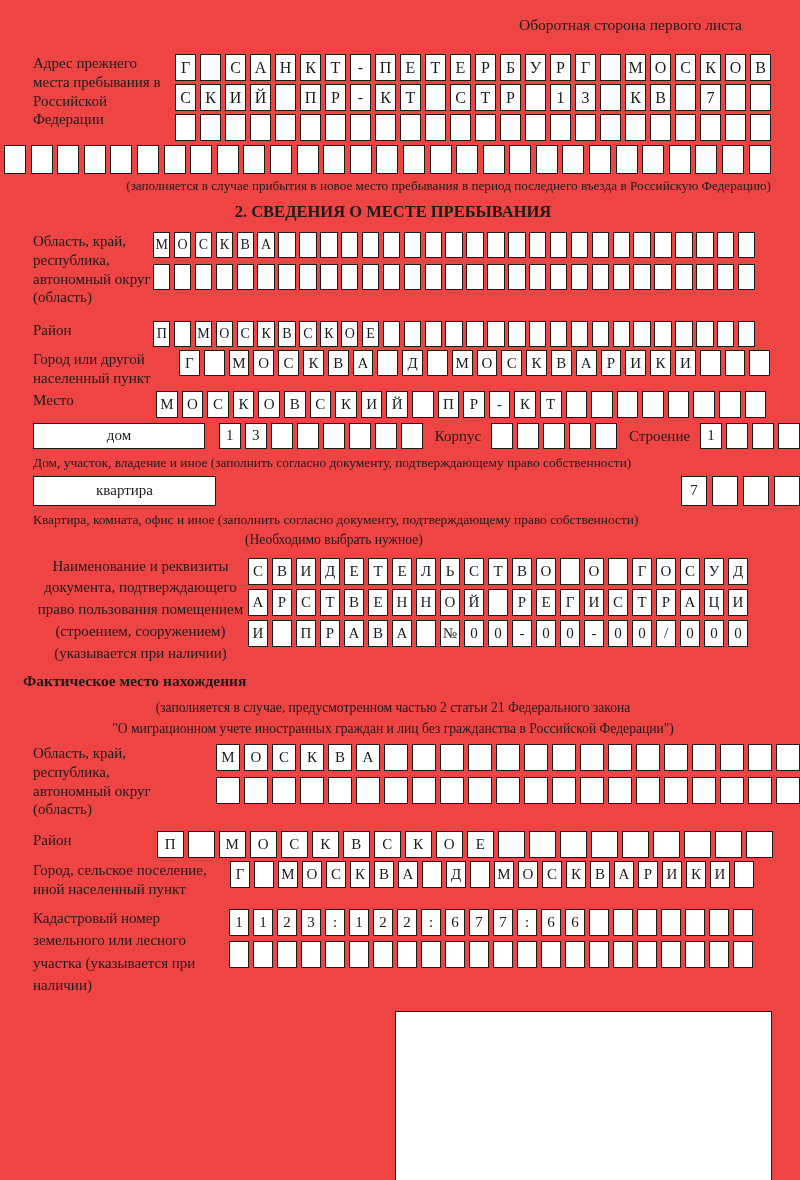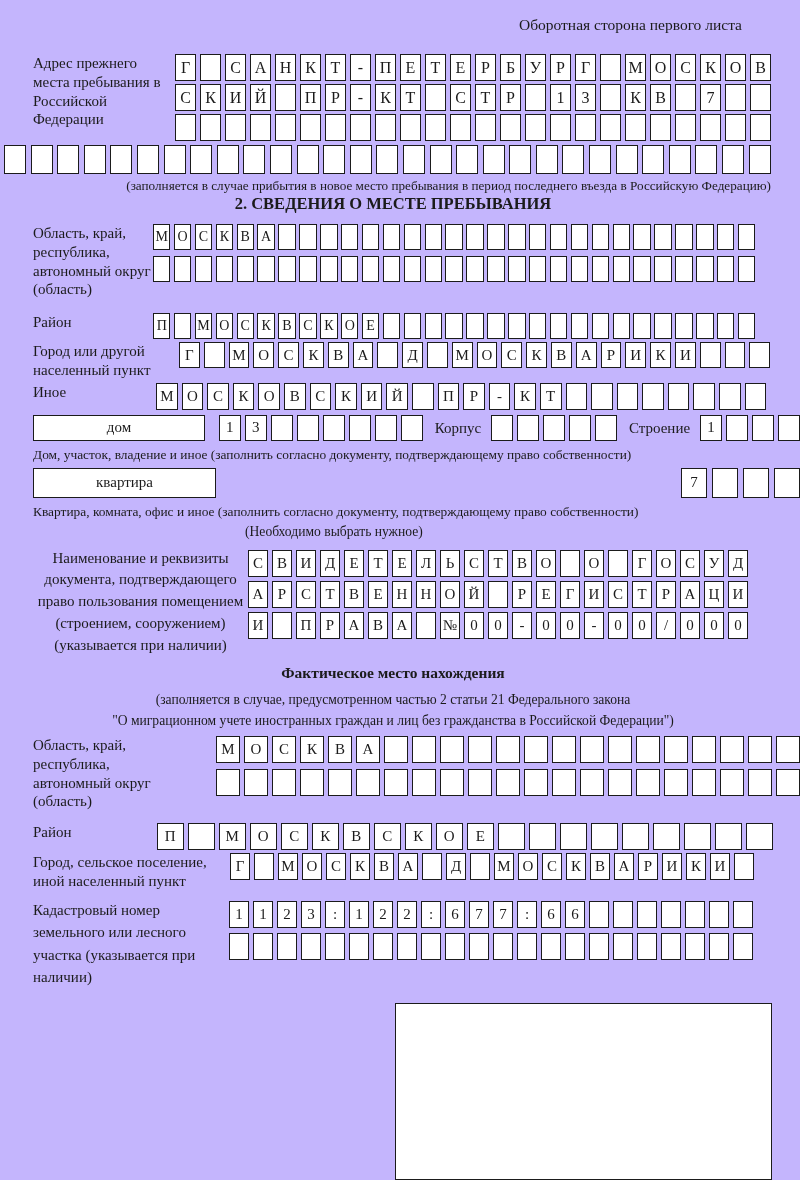--- a/index.html
+++ b/index.html
@@ -1,21 +1,21 @@
 <!DOCTYPE html>
 <html><head>
 <meta charset="utf-8">
 <style>
   html,body{margin:0;padding:0;background:#fff;}
   .page{
     position:relative;
     width:800px;height:1180px;
     box-sizing:border-box;
     padding:16px 0 0 33px;
-    background:#c4b5fd;
+    background:#ef4444;
     color:#1b1b1b;
     font-family:"Liberation Serif","DejaVu Serif",serif;
     font-size:15px;
     overflow:hidden;
   }
   .hdr-note{text-align:right;padding-right:58px;font-size:15.5px;}
   .frow{display:flex;align-items:flex-start;}
   .flabel{flex-shrink:0;line-height:1.25;}
   .rows{display:flex;flex-direction:column;}
   .cells{display:flex;}
@@ -43,22 +43,22 @@
   .lw-reg{width:120px;}
   .lw-city{width:146px;}
   .lw-street{width:123px;}
   .lw-doc{width:215px;text-align:center;}
   .lw-reg2{width:146px;}
   .lw-dist2{width:124px;}
   .lw-city2{width:197px;}
   .lw-cad{width:196px;}
   .caption{font-size:13.2px;text-align:right;width:767px;margin-left:-29px;margin-top:4px;}
   .caption-left{font-size:13.4px;margin-top:6px;}
-  .sec-title{font-weight:bold;text-align:center;font-size:16.5px;width:740px;margin-left:-10px;margin-top:0;}
-  .fact-title{font-weight:bold;text-align:center;font-size:15.5px;width:740px;margin-left:-10px;}
+  .sec-title{font-weight:bold;text-align:center;font-size:16.5px;width:740px;margin-left:-10px;margin-top:8px;}
+  .fact-title{font-weight:bold;font-size:15.5px;width:740px;margin-left:-10px;}
   .fact-note{font-size:13.6px;text-align:center;width:740px;margin-left:-10px;line-height:1.5;}
   .namebox{
     border:1.6px solid #1b1b1b;box-sizing:border-box;
     display:inline-flex;align-items:center;justify-content:center;
     background:#fff;flex-shrink:0;
   }
   .dom-box{width:172px;height:26px;}
   .apt-box{width:183px;height:30px;}
   .inline-lbl{padding:2px 6px 0 8px;flex-shrink:0;}
   .cbx-row{display:flex;align-items:center;margin-top:14px;}
@@ -320,21 +320,21 @@
         <span class="cell">И</span>
         <span class="cell">К</span>
         <span class="cell">И</span>
         <span class="cell"></span>
         <span class="cell"></span>
         <span class="cell"></span>
       </div>
   </div>
 
   <div class="frow mt3">
-    <div class="flabel lw-street">Иное</div>
+    <div class="flabel lw-street">Место</div>
     <div class="cells r-street">
         <span class="cell">М</span>
         <span class="cell">О</span>
         <span class="cell">С</span>
         <span class="cell">К</span>
         <span class="cell">О</span>
         <span class="cell">В</span>
         <span class="cell">С</span>
         <span class="cell">К</span>
         <span class="cell">И</span>

